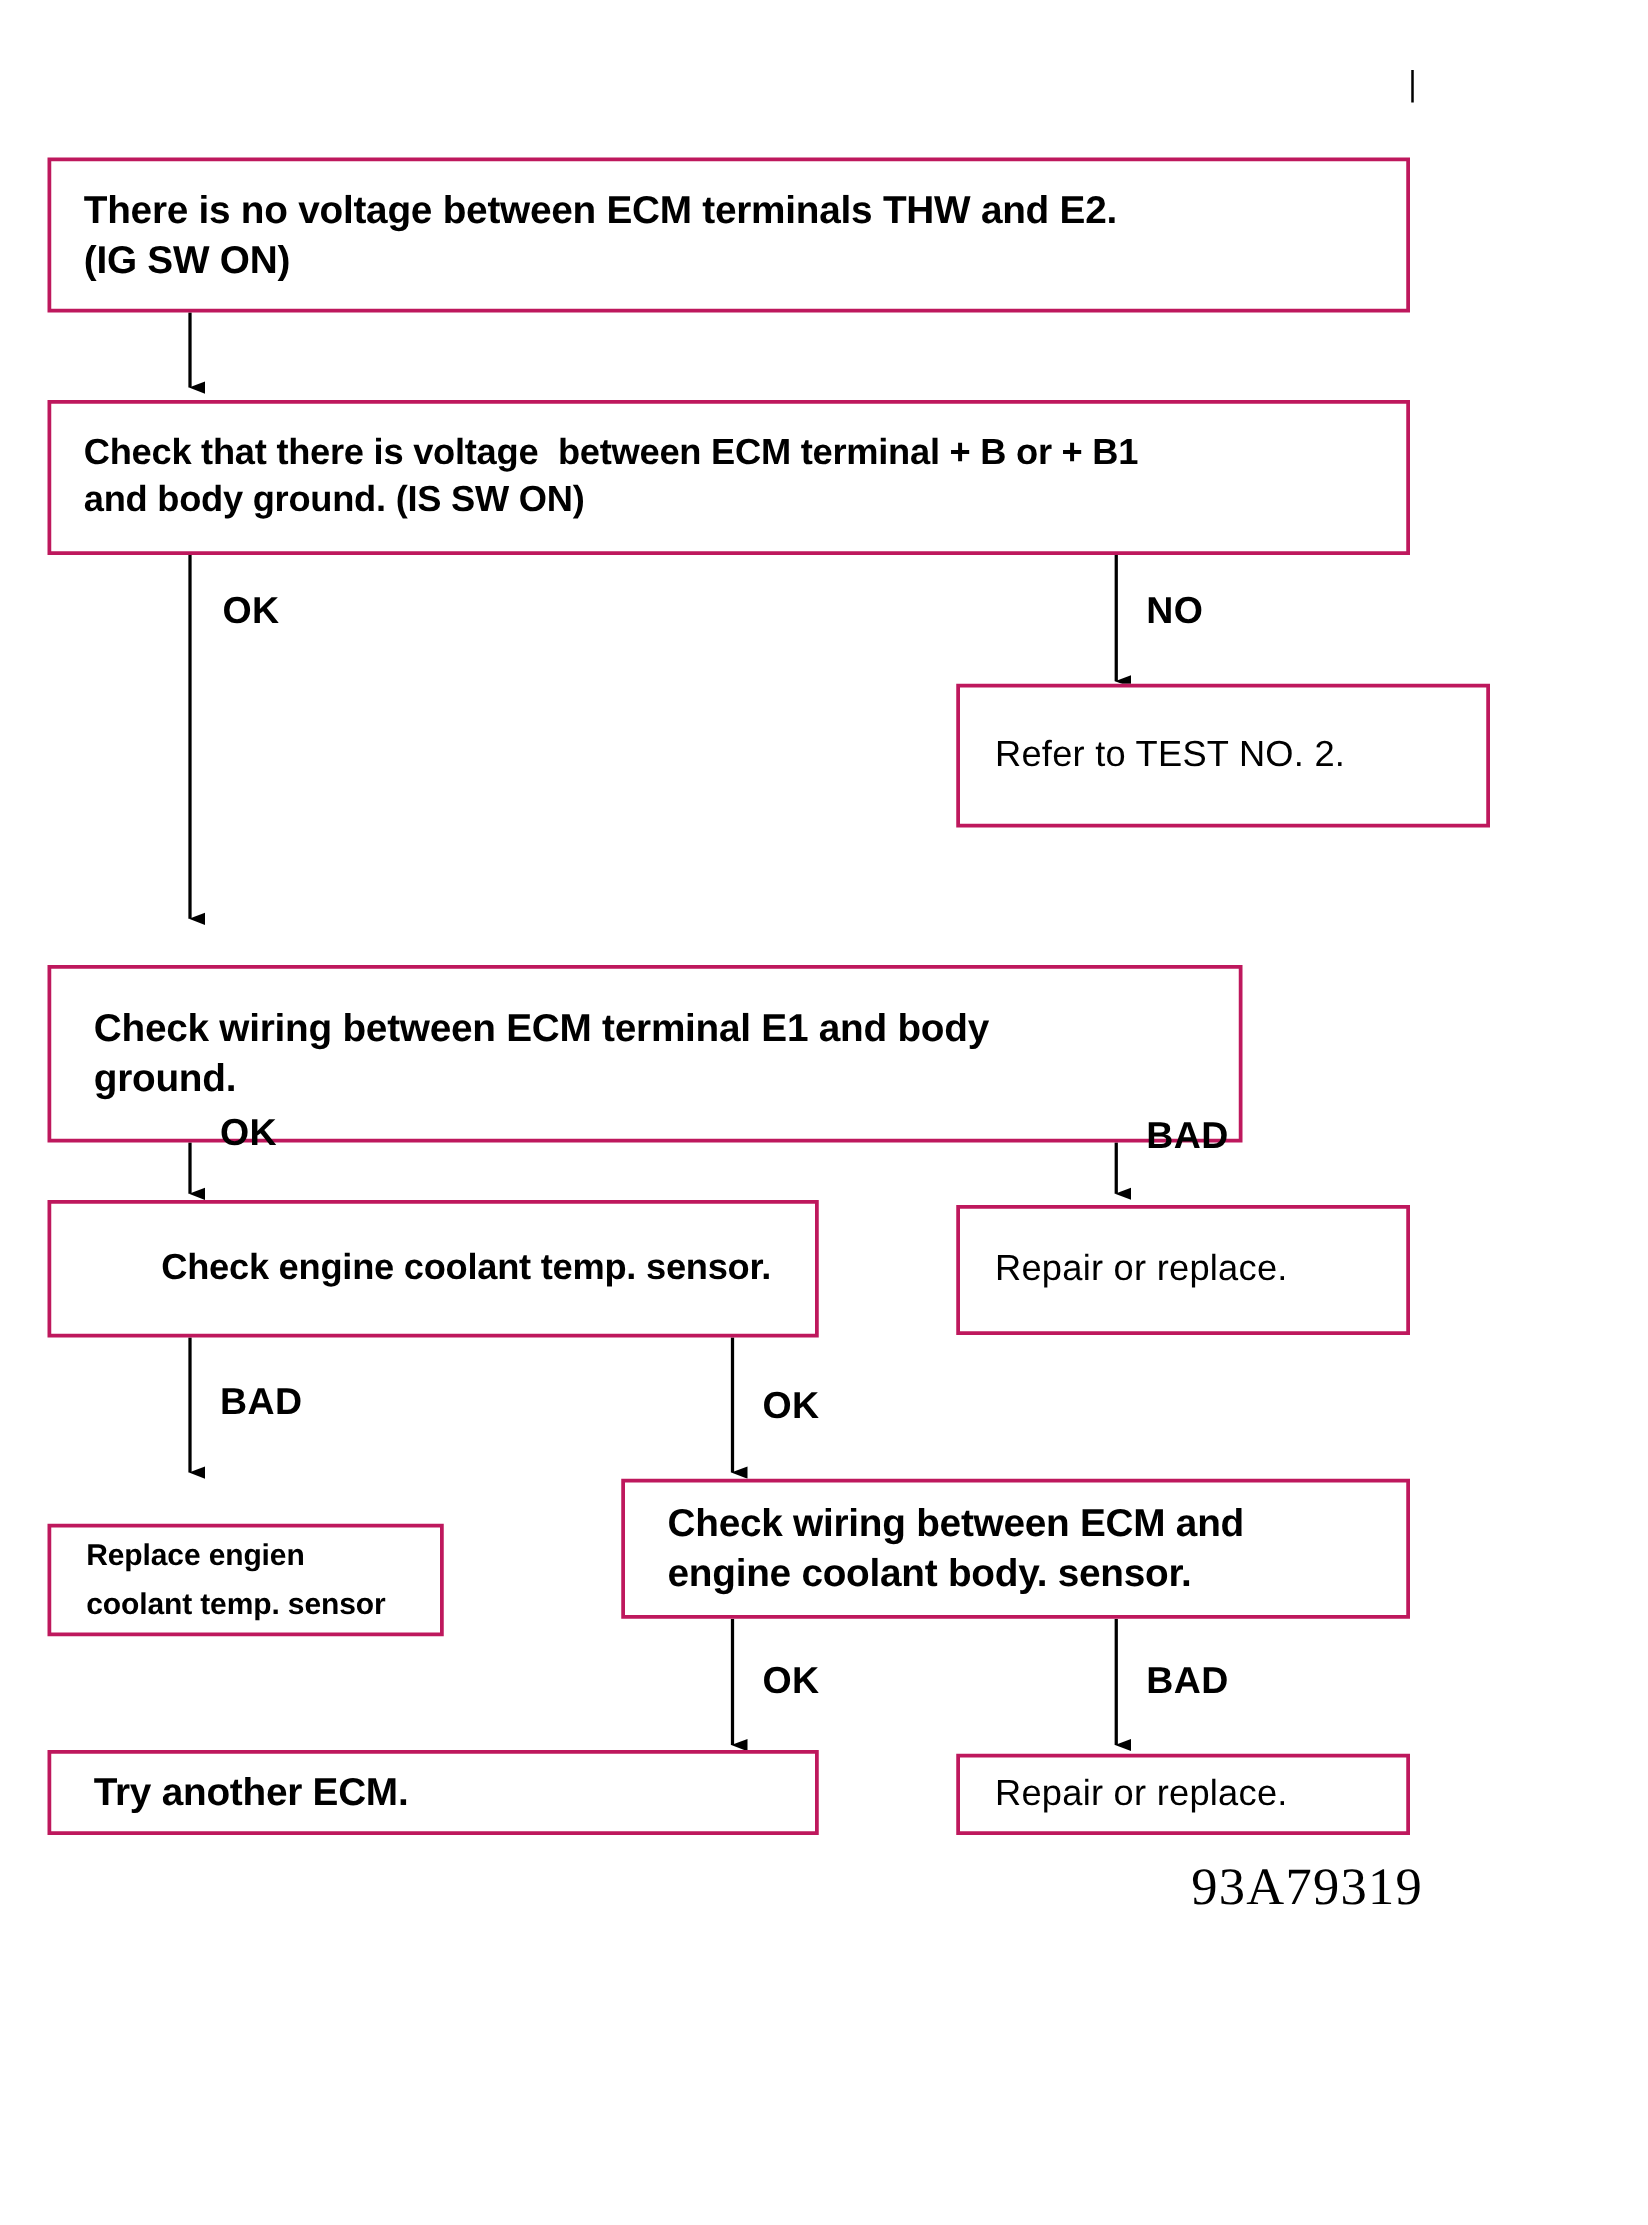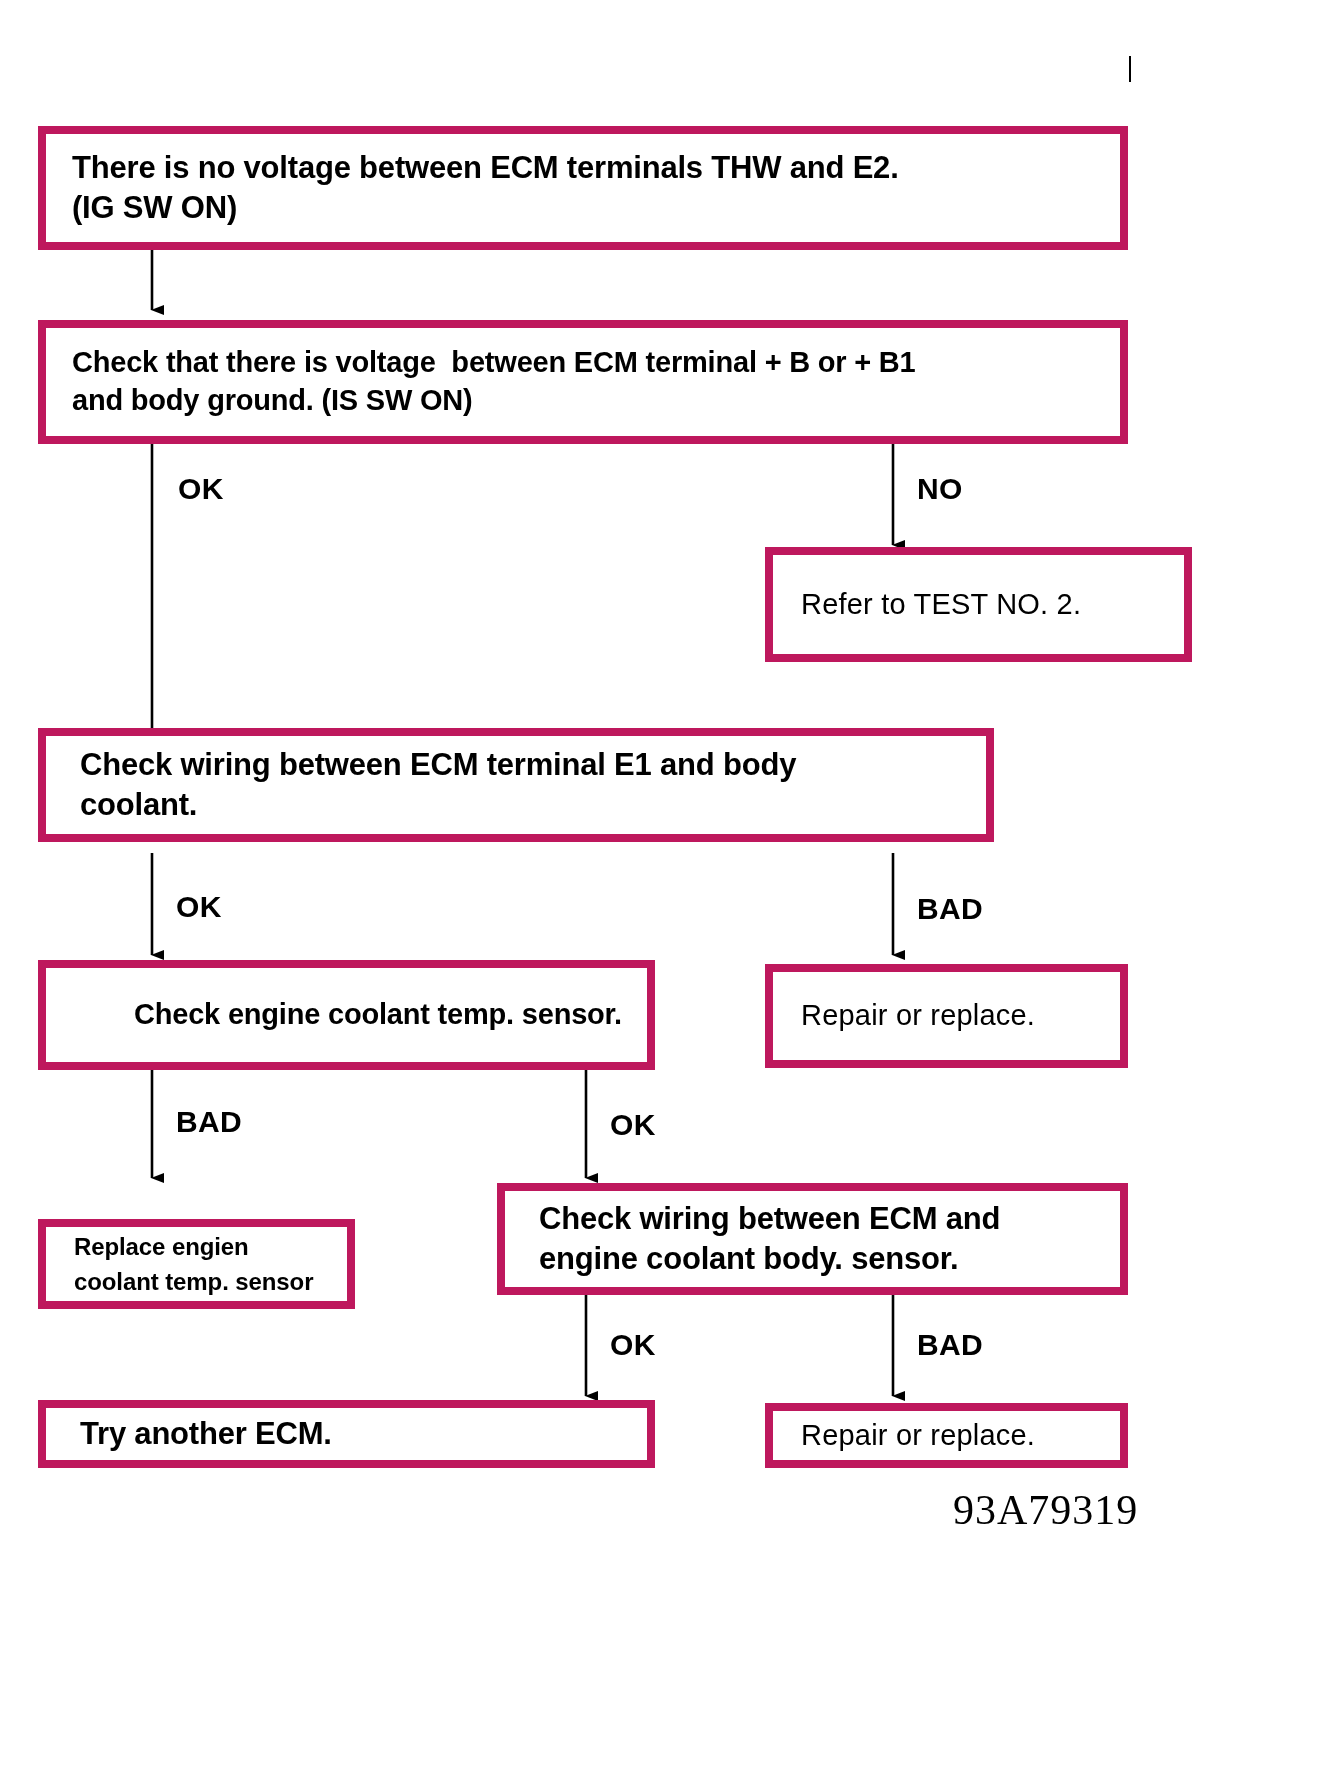--- a/index.html
+++ b/index.html
@@ -14,21 +14,21 @@
   #page {
     position: relative;
     width: 1318px;
     height: 1780px;
     background: #ffffff;
     overflow: hidden;
   }
   .node {
     position: absolute;
     box-sizing: border-box;
-    border: 8px solid #be185d;
+    border: 3px solid #be185d;
     background: #fff;
     display: flex;
     flex-direction: column;
     justify-content: center;
   }
   .node .line {
     display: block;
     white-space: pre;
     line-height: 1.30;
   }
@@ -128,23 +128,23 @@
     <span class="line">and body ground. (IS SW ON)</span>
   </div>
 
   <div class="edge-label" style="left:178px; top:472px;">OK</div>
   <div class="edge-label" style="left:917px; top:472px;">NO</div>
 
   <div class="node txt-plain pad-l4" style="left:765px; top:547px; width:427px; height:115px;">
     <span class="line">Refer to TEST NO. 2.</span>
   </div>
 
-  <div class="node txt-big pad-l2" style="left:38px; top:728px; width:956px; height:114px;">
+  <div class="node txt-big pad-l2" style="left:38px; top:772px; width:956px; height:142px;">
     <span class="line">Check wiring between ECM terminal E1 and body</span>
-    <span class="line">coolant.</span>
+    <span class="line">ground.</span>
   </div>
 
   <div class="edge-label" style="left:176px; top:890px;">OK</div>
   <div class="edge-label" style="left:917px; top:892px;">BAD</div>
 
   <div class="node txt-mid pad-l3" style="left:38px; top:960px; width:617px; height:110px;">
     <span class="line">Check engine coolant temp. sensor.</span>
   </div>
 
   <div class="node txt-plain pad-l4" style="left:765px; top:964px; width:363px; height:104px;">

